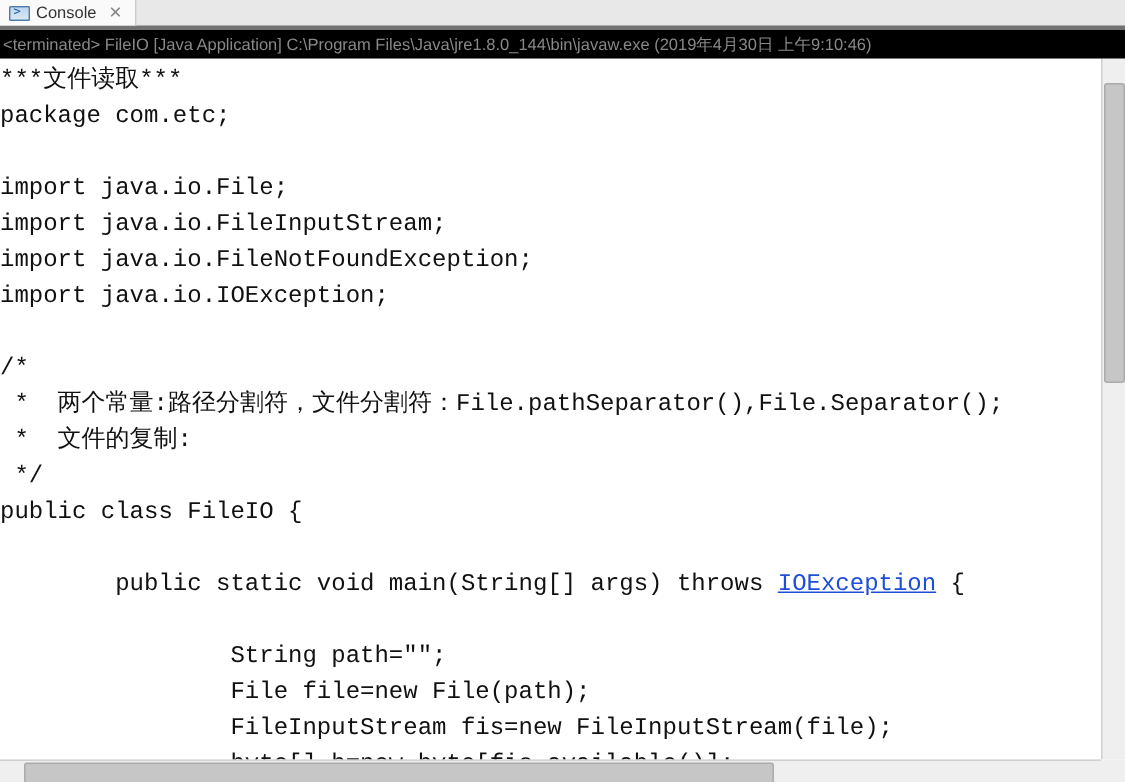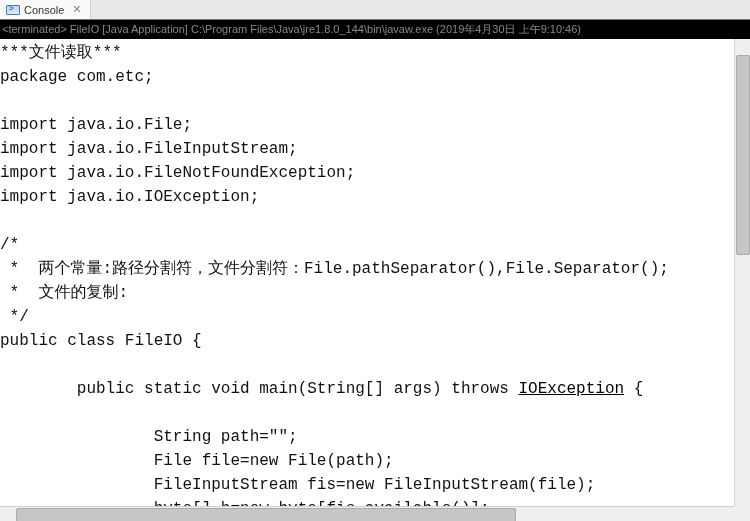--- a/index.html
+++ b/index.html
@@ -7,21 +7,21 @@
       font-family: "Segoe UI", Tahoma, sans-serif;
       font-size: 12px;
       background: #f0f0f0;
       width: 750px;
       height: 521px;
       overflow: hidden;
       position: relative;
     }
     .tab-bar {
       background: #e8e8e8;
-      border-bottom: 1px solid #737373;
+      border-bottom: 3px solid #737373;
       height: 20px;
       display: flex;
       align-items: center;
     }
     .tab {
       display: flex;
       align-items: center;
       background: #fafafa;
       padding: 2px 6px;
       border-right: 1px solid #ccc;
@@ -76,21 +76,21 @@
       font-family: "Courier New", Consolas, monospace;
       font-size: 16px;
       line-height: 24px;
       color: #111;
       white-space: pre;
       padding: 2px 0 20px 0;
     }
     .console-view::-webkit-scrollbar { width: 16px; height: 16px; }
     .console-view::-webkit-scrollbar-track { background: #efefef; }
     .console-view::-webkit-scrollbar-thumb { background: #c6c6c6; border: 1px solid #aaa; }
-    .io-exception { color: #000000; text-decoration: underline; }
+    .io-exception { color: #1d4ed8; text-decoration: underline; }
     
     .fake-hscroll {
       position: absolute;
       left: 0; right: 16px; bottom: 0;
       height: 16px;
       background: #efefef;
       border-top: 1px solid #d0d0d0;
       display: flex;
       align-items: center;
     }

